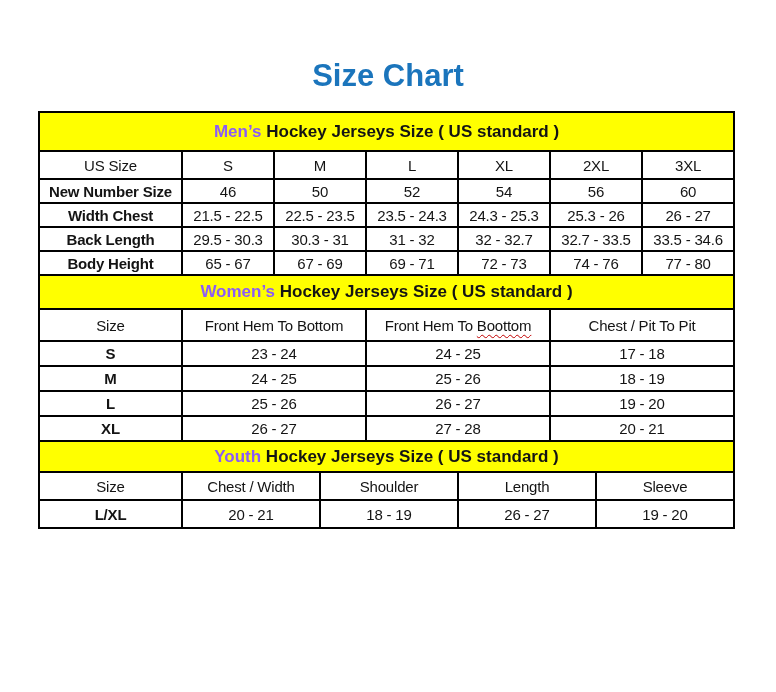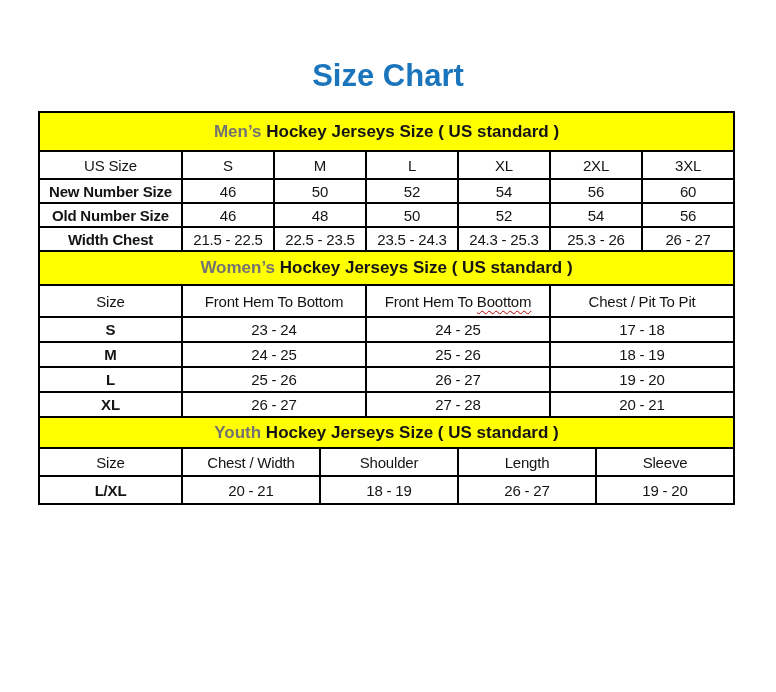--- a/index.html
+++ b/index.html
@@ -46,21 +46,21 @@
   }
   tr.banner th {
     background: #FFFF00;
     font-size: 17px;
     font-weight: bold;
     letter-spacing: 0px;
   }
   .mens   tr.banner th { height: 35px; }
   .womens tr.banner th { height: 30px; }
   .youth  tr.banner th { height: 27px; }
-  tr.banner .hl { color: #737373; }
+  tr.banner .hl { color: #8b5cf6; }
   tr.head-row th { font-weight: normal; }
   .mens   tr.head-row th, .mens   tbody tr { height: 24px; }
   .womens tr.head-row th { height: 28px; }
   .womens tbody tr { height: 25px; }
   .youth  tr.head-row th { height: 24px; }
   .youth  tbody tr { height: 28px; }
   .mens tbody .row-label { font-weight: bold; }
   .womens tbody .row-label, .youth tbody .row-label { font-weight: bold; }
   .misspell {
     text-decoration: underline wavy #C00000;
@@ -104,36 +104,45 @@
         <tr>
           <td class="row-label">New Number Size</td>
           <td>46</td>
           <td>50</td>
           <td>52</td>
           <td>54</td>
           <td>56</td>
           <td>60</td>
         </tr>
         <tr>
-          <td class="row-label">Old Number Size</td>
-          <td>46</td>
-          <td>48</td>
-          <td>50</td>
-          <td>52</td>
-          <td>54</td>
-          <td>56</td>
-        </tr>
-        <tr>
           <td class="row-label">Width Chest</td>
           <td>21.5 - 22.5</td>
           <td>22.5 - 23.5</td>
           <td>23.5 - 24.3</td>
           <td>24.3 - 25.3</td>
           <td>25.3 - 26</td>
           <td>26 - 27</td>
+        </tr>
+        <tr>
+          <td class="row-label">Back Length</td>
+          <td>29.5 - 30.3</td>
+          <td>30.3 - 31</td>
+          <td>31 - 32</td>
+          <td>32 - 32.7</td>
+          <td>32.7 - 33.5</td>
+          <td>33.5 - 34.6</td>
+        </tr>
+        <tr>
+          <td class="row-label">Body Height</td>
+          <td>65 - 67</td>
+          <td>67 - 69</td>
+          <td>69 - 71</td>
+          <td>72 - 73</td>
+          <td>74 - 76</td>
+          <td>77 - 80</td>
         </tr>
       </tbody>
   </table>
 
   <table class="size-table womens">
     <colgroup>
       <col style="width:143px">
         <col style="width:184px">
         <col style="width:184px">
         <col style="width:184px">

